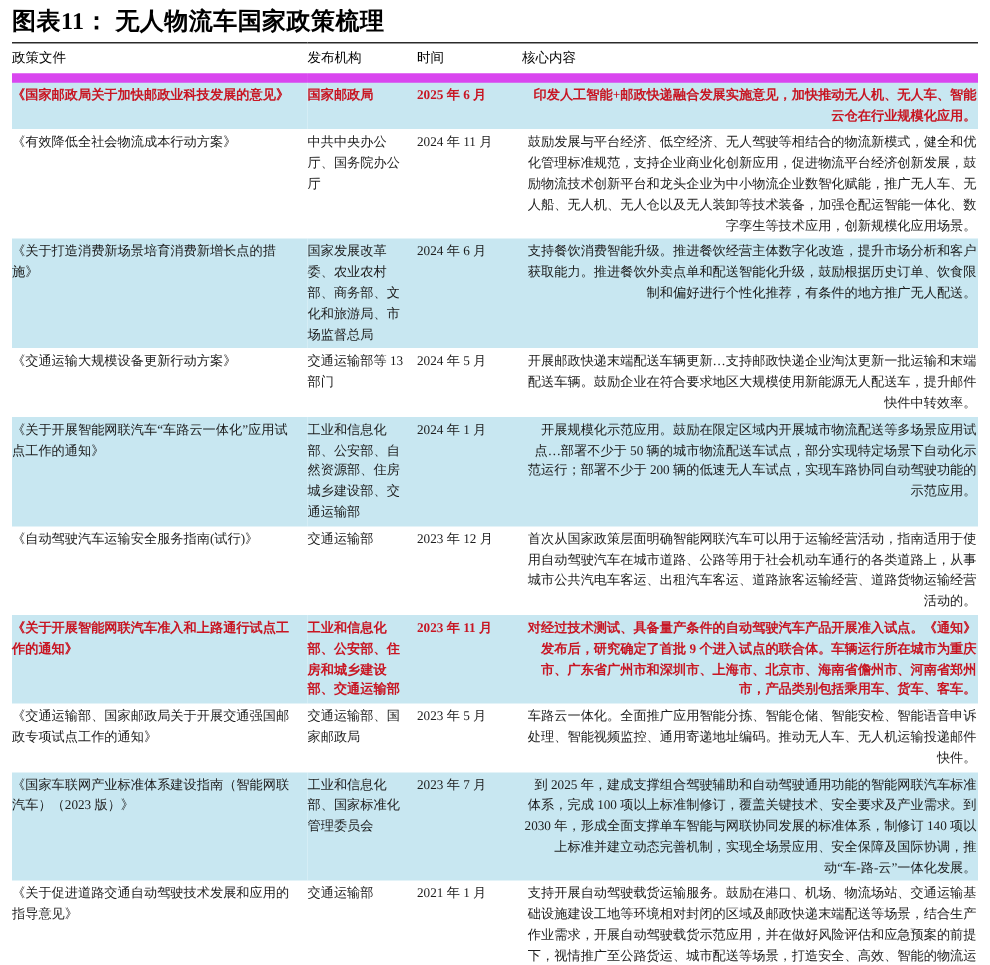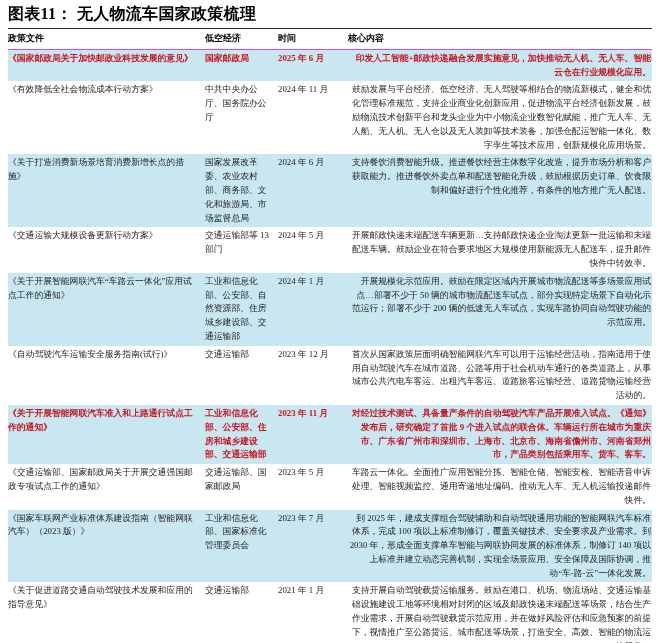--- a/index.html
+++ b/index.html
@@ -26,23 +26,23 @@
   }
   table.policy-table {
     width: 644px;
     border-collapse: collapse;
     table-layout: fixed;
     font-size: 8.8px;
     line-height: 13.8px;
   }
   table.policy-table thead th {
     border-top: 1.4px solid #2b2b2b;
-    border-bottom: 1px solid #d946ef;
+    border-bottom: 6px solid #d946ef;
     text-align: left;
-    font-weight: bold;
+    font-weight: normal;
     font-size: 9px;
     color: #000;
     padding: 3px 4px 3px 0;
   }
   table.policy-table td {
     vertical-align: top;
     padding: 2px 5px 2px 0;
   }
   table.policy-table td:last-child {
     padding-right: 1px;
@@ -68,21 +68,21 @@
   <table class="policy-table">
     <colgroup>
       <col style="width:197px">
       <col style="width:73px">
       <col style="width:70px">
       <col style="width:304px">
     </colgroup>
     <thead>
       <tr>
         <th>政策文件</th>
-        <th>低空经济</th>
+        <th>发布机构</th>
         <th>时间</th>
         <th>核心内容</th>
       </tr>
     </thead>
     <tbody id="policy-rows">
         <tr class="hl red">
           <td>《国家邮政局关于加快邮政业科技发展的意见》</td>
           <td>国家邮政局</td>
           <td>2025 年 6 月</td>
           <td class="center">印发人工智能+邮政快递融合发展实施意见，加快推动无人机、无人车、智能云仓在行业规模化应用。</td>

